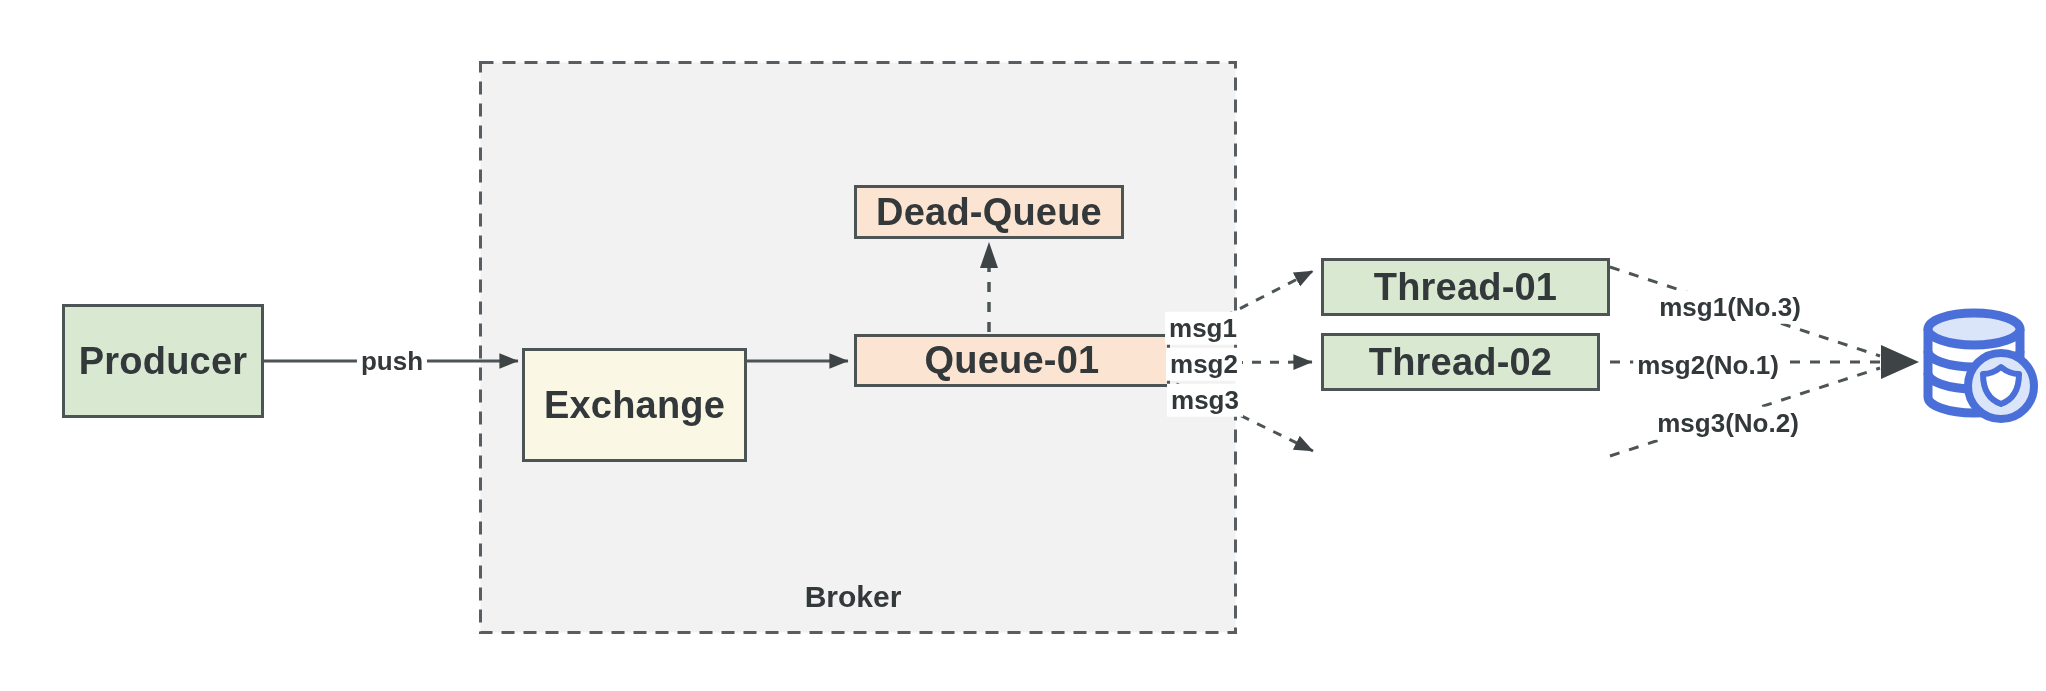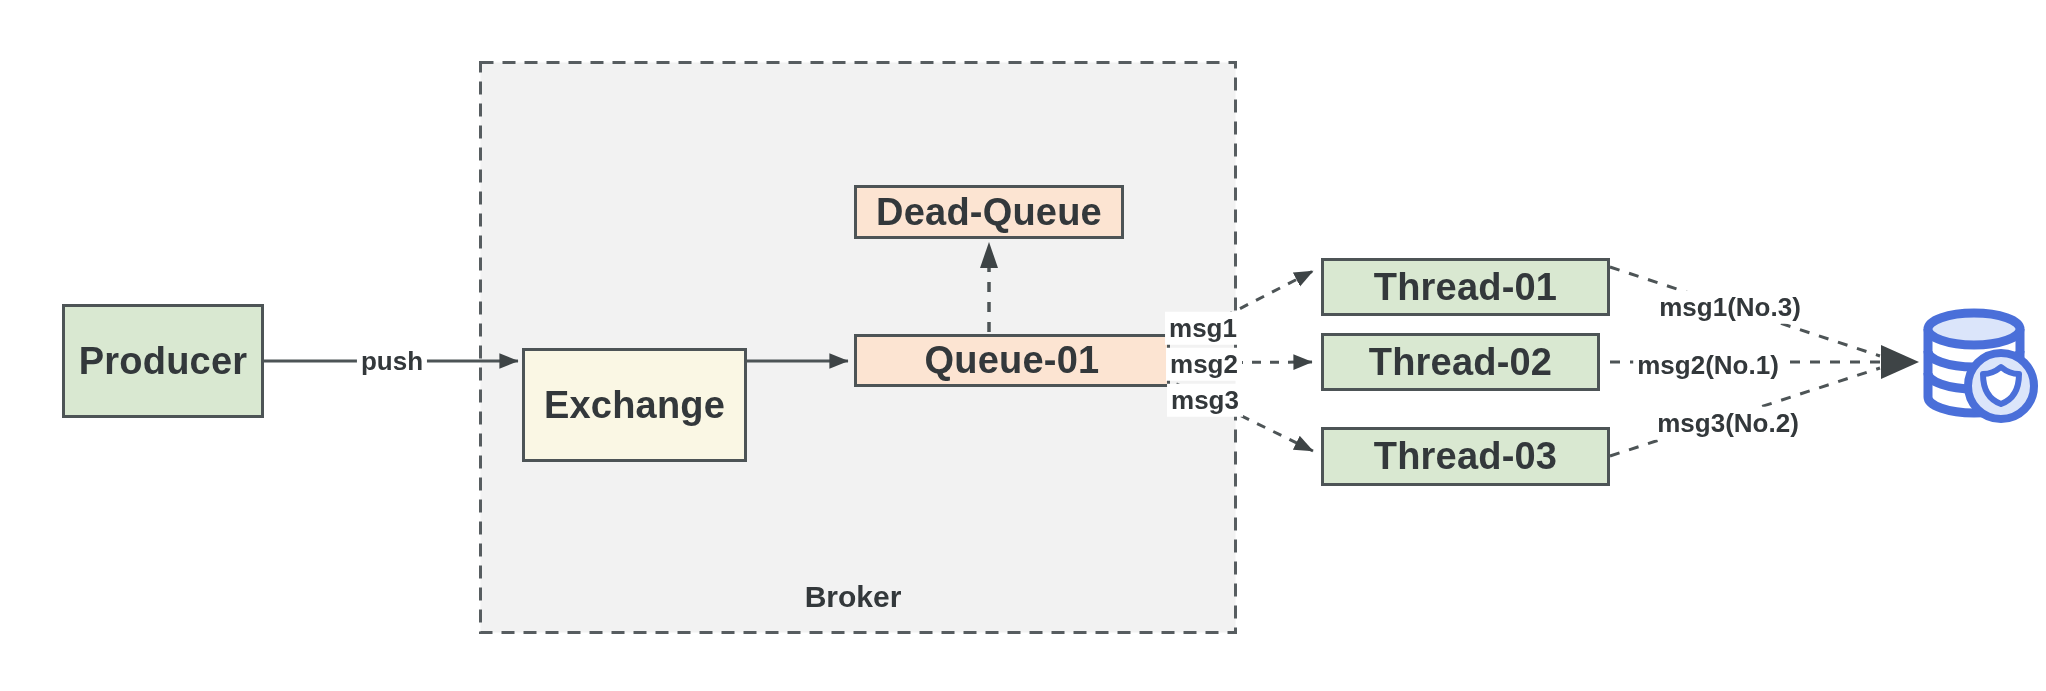--- a/index.html
+++ b/index.html
@@ -88,23 +88,20 @@
   </div>
 
   <div class="node fill-green" style="left:1321px;top:238px;width:289px;height:58px;margin-top:20px;">
     <span>Thread-01</span>
   </div>
 
   <div class="node fill-green" style="left:1321px;top:333px;width:279px;height:58px;">
     <span>Thread-02</span>
   </div>
 
-  <div class="node fill-green" style="left:1321px;top:427px;width:289px;height:59px;">
-    <span>Thread-03</span>
-  </div>
 
   <div class="container-label" style="left:853px;top:597px;">Broker</div>
 
   <div class="elabel" style="left:392px;top:361px;">push</div>
 
   <div class="elabel" style="left:1203px;top:328px;">msg1</div>
   <div class="elabel" style="left:1204px;top:364px;">msg2</div>
   <div class="elabel" style="left:1205px;top:400px;">msg3</div>
 
   <div class="elabel" style="left:1730px;top:307px;">msg1(No.3)</div>

